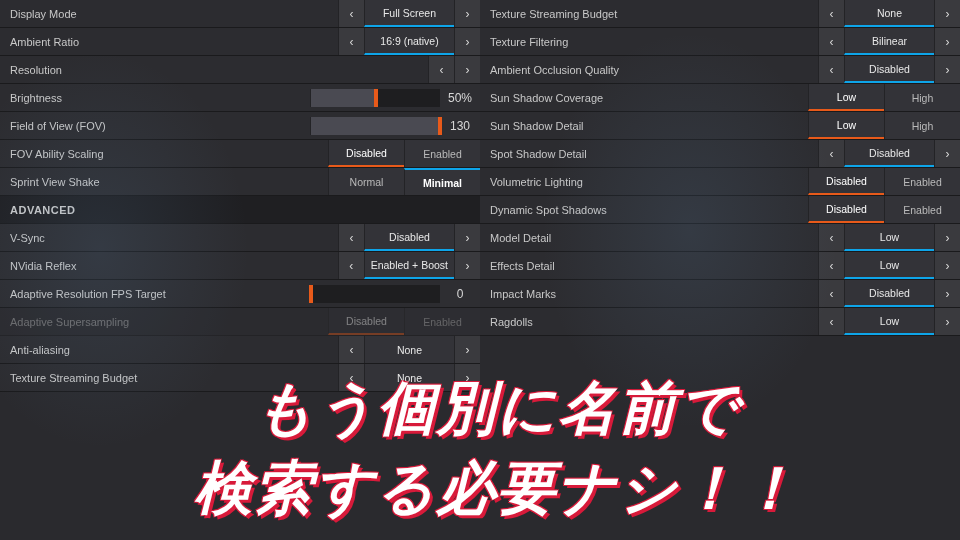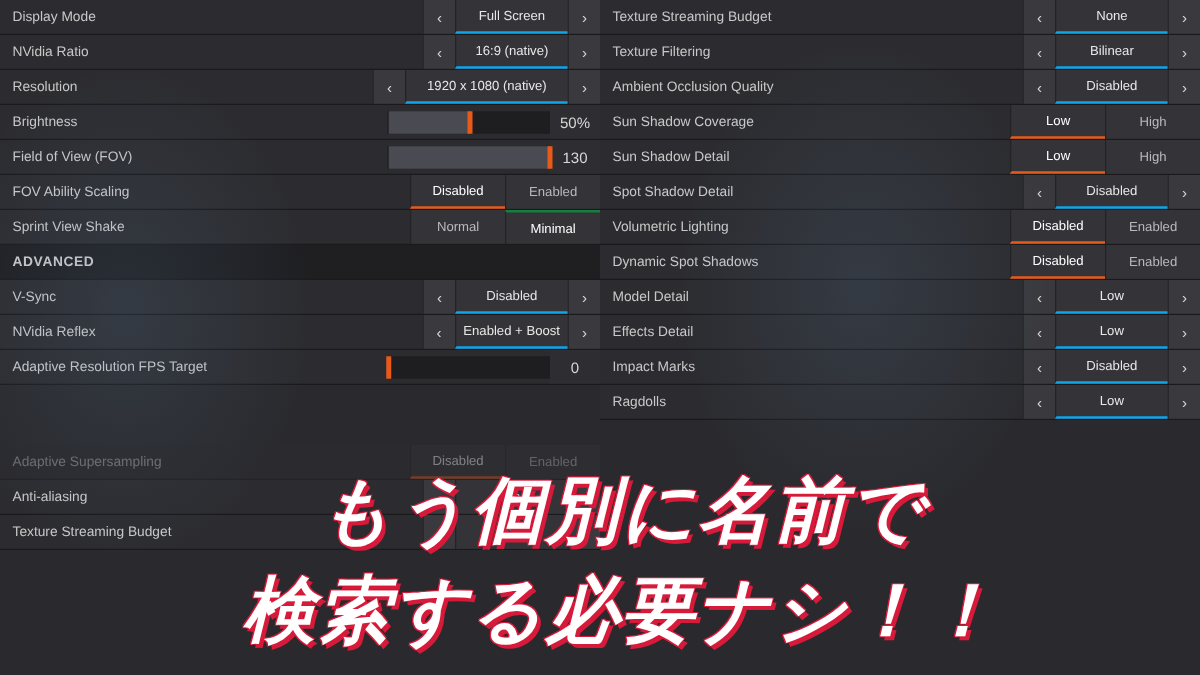--- a/index.html
+++ b/index.html
@@ -32,21 +32,21 @@
   border-bottom: 1px solid #1a1a1c;
   background: rgba(45,45,50,0.7);
   padding-left: 10px;
 }
 .row.section {
   background: #1f1f22;
   font-weight: bold;
   color: #e8e8e8;
   letter-spacing: 0.5px;
 }
-.row.dim { opacity: 0.4; margin-top: 48px; }
+.row.dim { opacity: 0.4; }
 .label { flex: 1; color: #c8c8c8; }
 
 .controls { display: flex; align-items: center; height: 100%; }
 .arrow {
   width: 26px; height: 100%;
   display: flex; align-items: center; justify-content: center;
   color: #d8d8d8;
   font-size: 12px;
   background: #3a3a3e;
   border-left: 1px solid #232326;
@@ -71,21 +71,21 @@
   width: 76px; height: 100%;
   display: flex; align-items: center; justify-content: center;
   background: #333338;
   border-left: 1px solid #232326;
   color: #bababa;
   font-size: 10.5px;
   cursor: pointer;
   position: relative;
 }
 .opt.sel { color: #fff; border-bottom: 2px solid #e85a1a; }
-.opt.sel-top { color: #fff; border-top: 2px solid #15803d; }
+.opt.sel-top { color: #fff; border-top: 2px solid #0ea5e9; font-weight: bold; }
 
 .slider-box {
   width: 130px; height: 18px;
   background: #1e1e20;
   border-left: 1px solid #232326;
   position: relative;
   margin: 0;
 }
 .slider-fill {
   height: 100%;
@@ -132,32 +132,31 @@
   <div class="col left" id="col-left">
       <div class="row">
         <div class="label">Display Mode</div>
         <div class="controls">
           <div class="arrow">‹</div>
           <div class="val accent">Full Screen</div>
           <div class="arrow">›</div>
         </div>
       </div>
       <div class="row">
-        <div class="label">NVidia Ratio</div>
+        <div class="label">Ambient Ratio</div>
         <div class="controls">
           <div class="arrow">‹</div>
           <div class="val accent">16:9 (native)</div>
           <div class="arrow">›</div>
         </div>
       </div>
       <div class="row">
         <div class="label">Resolution</div>
         <div class="controls">
           <div class="arrow">‹</div>
-          <div class="val wide accent">1920 x 1080 (native)</div>
           <div class="arrow">›</div>
         </div>
       </div>
       <div class="row">
         <div class="label">Brightness</div>
         <div class="controls">
           <div class="slider-box">
             <div class="slider-fill" style="width: 50%;">
               <div class="slider-handle"></div>
             </div>

